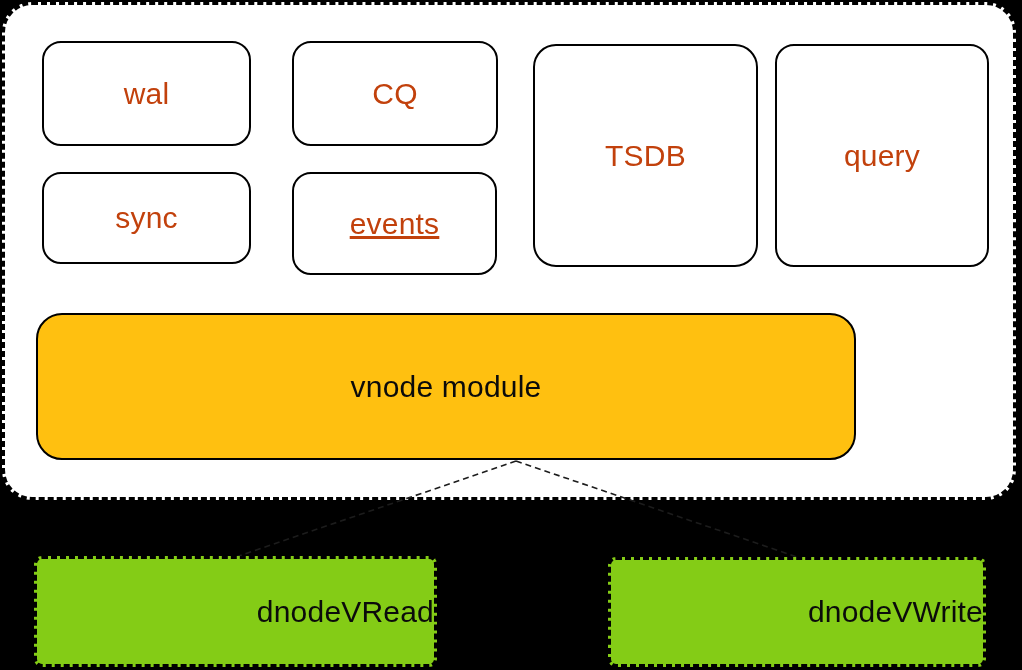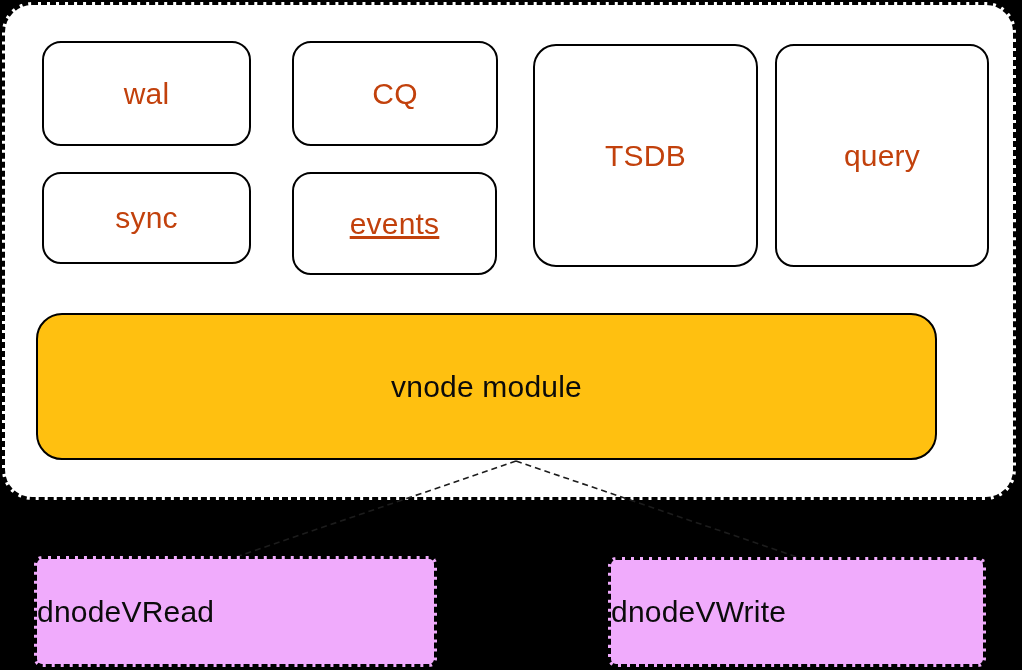--- a/index.html
+++ b/index.html
@@ -27,37 +27,37 @@
     border:2.5px solid #000;
     box-sizing:border-box;
     display:flex;align-items:center;justify-content:center;
     font-size:30px;line-height:1;color:#c2410c;
     letter-spacing:0.2px;
   }
   .module.small{border-radius:19px;}
   .module.tall{border-radius:23px;}
   .vnode-bar{
     position:absolute;
-    left:36px;top:313px;width:901px;height:147px;
+    left:36px;top:313px;width:820px;height:147px;
     background:#FFC010;
     border:2.5px solid #000;
     border-radius:26px;
     box-sizing:border-box;
     display:flex;align-items:center;justify-content:center;
     font-size:30px;color:#0b0b0b;
     letter-spacing:0.2px;
   }
   
   .dnode-box{
     position:absolute;
-    background:#f0abfc;
+    background:#84cc16;
     border:3px dashed #000;
     border-radius:8px;
     box-sizing:border-box;
-    display:flex;align-items:center;justify-content:flex-start;
+    display:flex;align-items:center;justify-content:flex-end;
     font-size:30px;color:#0b0b0b;
     letter-spacing:0.2px;
   }
   .dnode-read{left:34px;top:556px;width:403px;height:111px;}
   .dnode-write{left:608px;top:557px;width:378px;height:110px;}
   .connector-overlay{
     position:absolute;left:0;top:0;width:1022px;height:670px;
     pointer-events:none;
   }
 </style>

